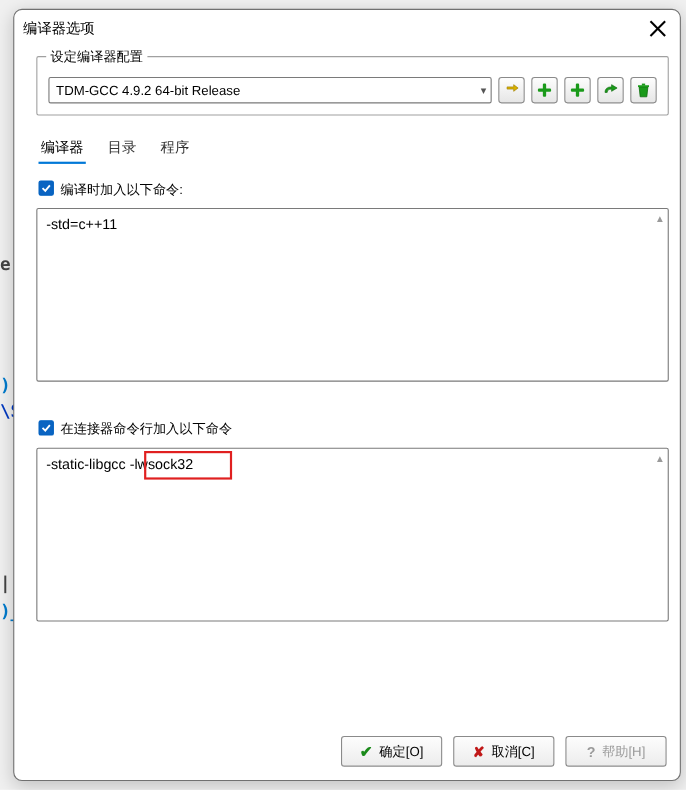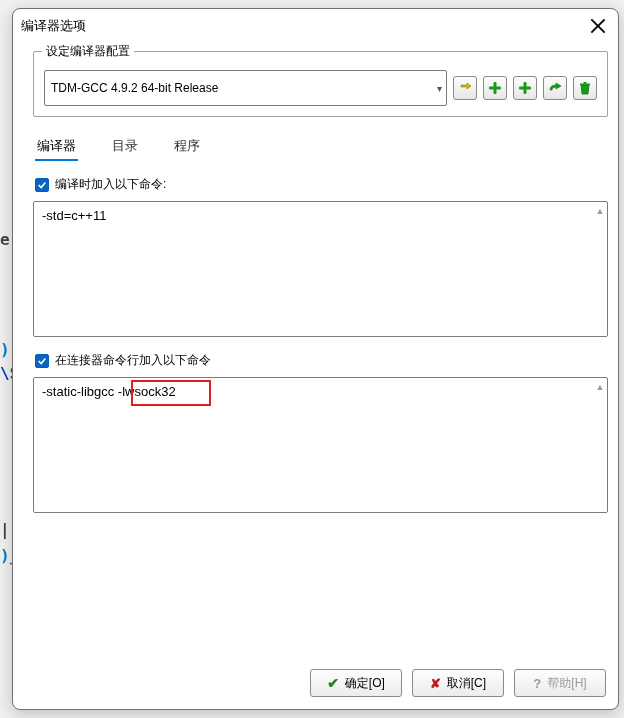--- a/index.html
+++ b/index.html
@@ -65,21 +65,21 @@
     font-size: 12px;
   }
   .config-row {
     display: flex;
     align-items: center;
     gap: 6px;
     margin-top: 6px;
   }
   .combo {
     flex: 1;
-    height: 36px;
+    height: 24px;
     border: 1px solid #7a7a7a;
     border-radius: 2px;
     display: flex;
     align-items: center;
     justify-content: space-between;
     padding: 0 4px 0 6px;
     background: #fff;
     font-size: 12px;
     color: #000;
   }
@@ -93,58 +93,58 @@
     border: 1px solid #8a8a8a;
     border-radius: 3px;
     background: linear-gradient(#fdfdfd,#e6e6e6);
     display: flex;
     align-items: center;
     justify-content: center;
     cursor: pointer;
   }
   .tabs {
     display: flex;
-    gap: 32px;
+    gap: 18px;
     padding: 6px 2px 0 2px;
     border-bottom: 1px solid transparent;
     font-size: 13px;
   }
   .tab {
     padding: 4px 2px;
     color: #333;
     cursor: pointer;
   }
   .tab.active {
     border-bottom: 2px solid #0078d7;
     color: #000;
     font-weight: 500;
   }
   .check-row {
     display: flex;
-    align-items: center;
+    align-items: flex-start;
     gap: 6px;
     margin: 14px 0 6px 2px;
   }
   .checkbox {
     width: 14px;
     height: 14px;
     border: 1px solid #0060c0;
     border-radius: 2px;
     background: #0a64c2;
     display: flex;
     align-items: center;
     justify-content: center;
   }
   .checkbox svg { width: 10px; height: 10px; }
   .textarea-wrap {
     position: relative;
     border: 1px solid #7a7a7a;
     border-radius: 2px;
     background: #fff;
-    height: 136px;
+    height: 158px;
     display: flex;
     margin: 2px 0;
   }
   .textarea-wrap textarea {
     flex: 1;
     border: none;
     resize: none;
     outline: none;
     padding: 6px 8px;
     font-family: inherit;
@@ -279,21 +279,21 @@
       </div>
       <span>编译时加入以下命令:</span>
     </div>
     <div class="textarea-wrap">
       <textarea style="">-std=c++11</textarea>
       <div class="scroll-hint">
           <span>▲</span>
         </div>
     </div>
 
-    <div class="check-row" style="margin-top:13px">
+    <div class="check-row" style="margin-top:33px">
       <div class="checkbox">
         <svg viewBox="0 0 12 12">
           <polyline points="2,6 5,9 10,3" fill="none" stroke="#fff" stroke-width="2"></polyline>
         </svg>
       </div>
       <span>在连接器命令行加入以下命令</span>
     </div>
     <div class="textarea-wrap">
       <textarea style="">-static-libgcc -lwsock32</textarea>
       <div class="scroll-hint">

